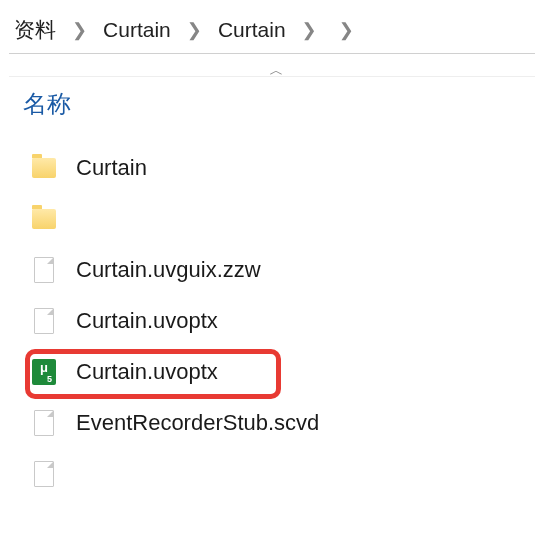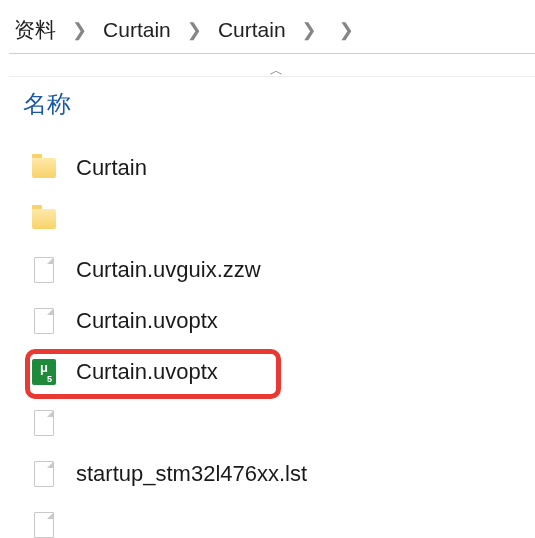--- a/index.html
+++ b/index.html
@@ -198,28 +198,23 @@
         <span class="keil-icon"></span>
       </span>
     <span class="label">Curtain.uvoptx</span>
     <span class="highlight-box"></span>
   </div>
 
   <div class="file-item">
     <span class="icon">
         <span class="file-icon"></span>
       </span>
-  </div>
-
-  <div class="file-item">
-    <span class="icon">
-        <span class="file-icon"></span>
-      </span>
-    <span class="label">startup_stm32l476xx.lst</span>
-  </div>
+    <span class="label">EventRecorderStub.scvd</span>
+  </div>
+
 
   <div class="file-item">
     <span class="icon">
         <span class="file-icon"></span>
       </span>
   </div>
 
 </div>
 
 </body></html>

